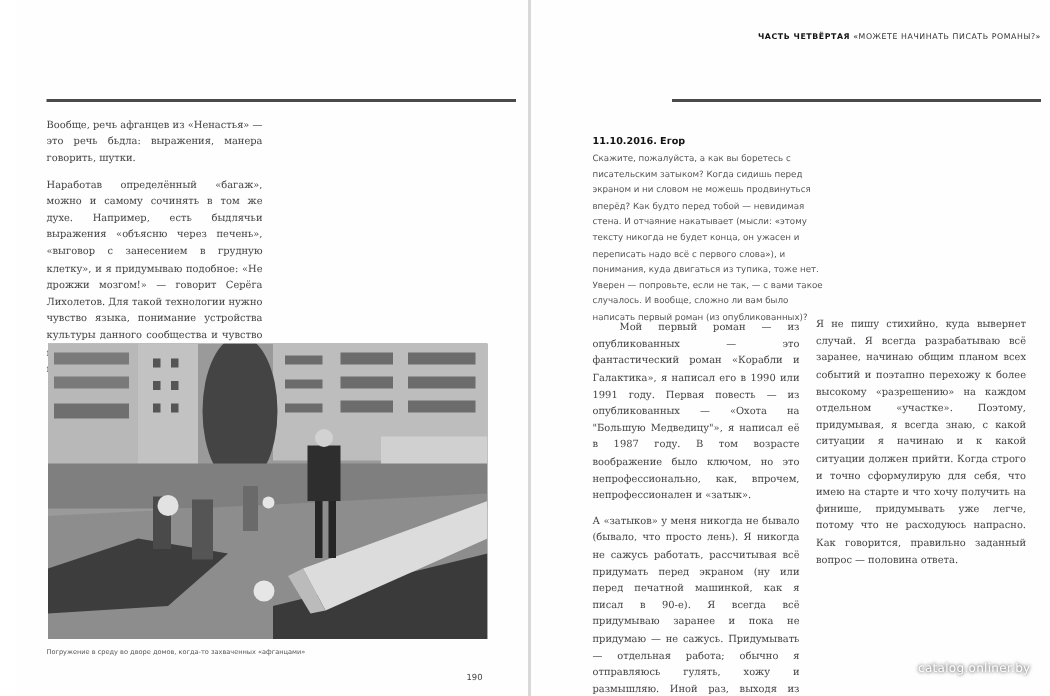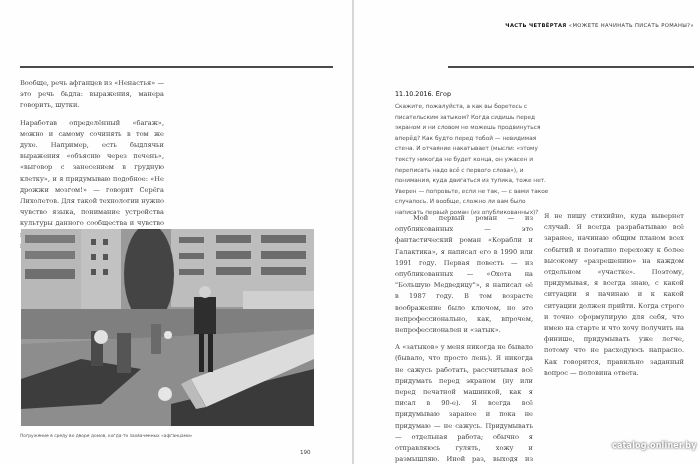--- a/index.html
+++ b/index.html
@@ -1,20 +1,20 @@
 <!DOCTYPE html>
 <html><head>
 <meta charset="utf-8">
 <style>
   * { box-sizing: border-box; margin: 0; padding: 0; }
   html, body { width: 700px; height: 464px; overflow: hidden; background: #ffffff; }
   body { position: relative; font-family: "DejaVu Serif", serif; color: #3a3a3a; }
 
   .page { position: absolute; top: 0; height: 464px; background: #fefefe; }
-  .page-left { left: 0; width: 352px; }
+  .page-left { left: 11px; width: 352px; }
   .page-right { left: 354px; width: 346px; }
   .gutter { position: absolute; left: 352px; top: 0; width: 2px; height: 464px; background: #d8d8d8; }
 
   .rule { position: absolute; height: 2px; background: #4a4a4a; }
   .rule-left { left: 20px; top: 66px; width: 313px; }
   .rule-right { left: 94px; top: 66px; width: 246px; }
 
   .running-head { position: absolute; top: 22px; left: 94px; width: 246px; text-align: right;
     font-family: "DejaVu Sans", sans-serif; font-size: 5.2px; letter-spacing: 0.4px; color: #333; white-space: nowrap; }
   .running-head b { font-weight: bold; color: #111; }
@@ -29,27 +29,27 @@
     font-family: "DejaVu Sans", sans-serif; font-weight: bold; font-size: 9.6px; line-height: 12.4px; color: #111; }
 
   .photo { position: absolute; left: 21px; top: 229px; width: 293px; height: 197px; overflow: hidden; background: #8a8a8a; }
   .photo svg { display: block; }
 
   .caption { position: absolute; left: 20px; top: 433px; width: 320px;
     font-family: "DejaVu Sans", sans-serif; font-size: 4.4px; color: #555; }
   .page-number { position: absolute; left: 300px; top: 449px; font-family: "DejaVu Sans", sans-serif; font-size: 5.6px; color: #444; }
 
   .question { position: absolute; left: 395px; top: 90px; width: 160px; font-family: "DejaVu Sans", sans-serif; }
-  .question .q-head { font-weight: normal; font-size: 6.4px; color: #111; margin-bottom: 3px; }
+  .question .q-head { font-weight: bold; font-size: 6.4px; color: #111; margin-bottom: 3px; }
   .question .q-text { font-size: 5.8px; line-height: 10.6px; color: #555; }
 
   .right-col-a { position: absolute; left: 395px; top: 213px; width: 138px; }
   .right-col-b { position: absolute; left: 544px; top: 211px; width: 140px; }
 
-  .watermark { position: absolute; left: 612px; top: 441px; font-family: "DejaVu Sans", sans-serif; font-weight: bold;
+  .watermark { position: absolute; left: 612px; top: 441px; font-family: "DejaVu Sans", sans-serif; font-weight: normal;
     font-size: 8px; color: #ffffff; text-shadow: 0 0 2px #666, 0 0 3px #888; letter-spacing: 0.2px; text-align: center; }
 </style>
 </head>
 <body>
 
 <div class="page page-left">
   <div class="rule rule-left"></div>
 
   <div class="left-col body-text">
     <p>Вообще, речь афганцев из «Ненастья» — это речь бьдла: выражения, манера говорить, шутки.</p>

